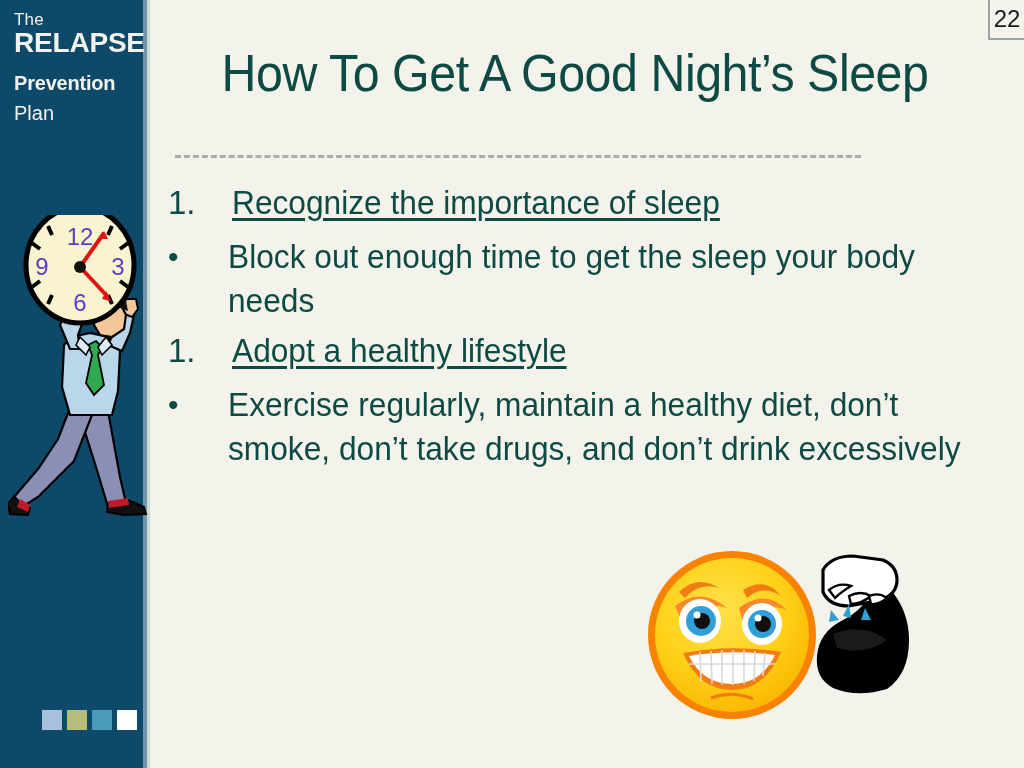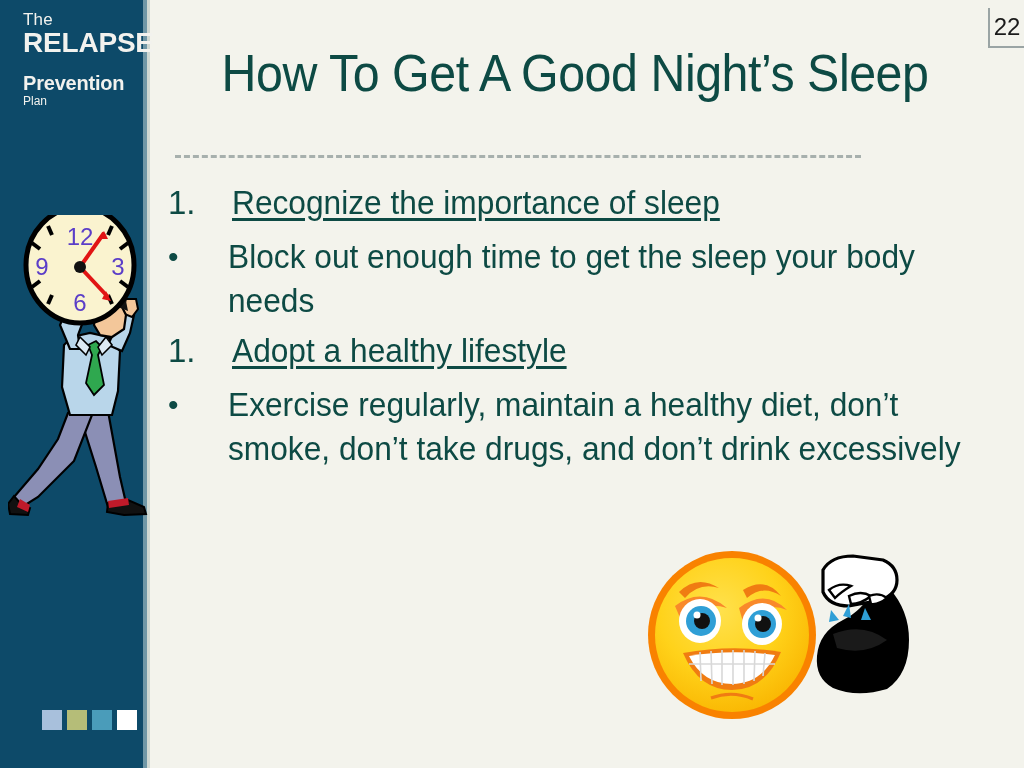--- a/index.html
+++ b/index.html
@@ -18,35 +18,35 @@
   }
   #sidebar-accent{
     position:absolute;left:143px;top:0;width:7px;height:768px;
     background:#6f97a6;
   }
   #sidebar-accent2{
     position:absolute;left:147px;top:0;width:3px;height:768px;
     background:#cfd8d2;
   }
   #logo{
-    position:absolute;left:23px;top:11px;width:125px;color:#f2f2ee;
+    position:absolute;left:14px;top:11px;width:125px;color:#f2f2ee;
     line-height:1.0;
   }
   #logo .l-the{font-size:17px;font-weight:400;letter-spacing:.2px;}
   #logo .l-relapse{font-size:28px;font-weight:bold;letter-spacing:-.2px;margin-top:1px;}
   #logo .l-prev{font-size:20px;font-weight:bold;letter-spacing:-.2px;margin-top:16px;}
-  #logo .l-plan{font-size:12px;font-weight:400;margin-top:2px;}
+  #logo .l-plan{font-size:20px;font-weight:400;margin-top:10px;}
 
   
   #swatches{position:absolute;left:42px;top:710px;display:flex;gap:5px;}
   #swatches .sw{width:20px;height:20px;}
 
   
   #pagenum{
-    position:absolute;left:988px;top:8px;width:36px;height:40px;
+    position:absolute;left:988px;top:0px;width:36px;height:40px;
     border-left:2px solid #9aa4a4;border-bottom:2px solid #9aa4a4;
     box-sizing:border-box;
     color:#1a1a1a;font-size:24px;line-height:38px;text-align:center;
     background:#f3f3ec;
   }
 
   
   #title{
     position:absolute;left:175px;top:43px;width:800px;
     color:#0d4a44;

